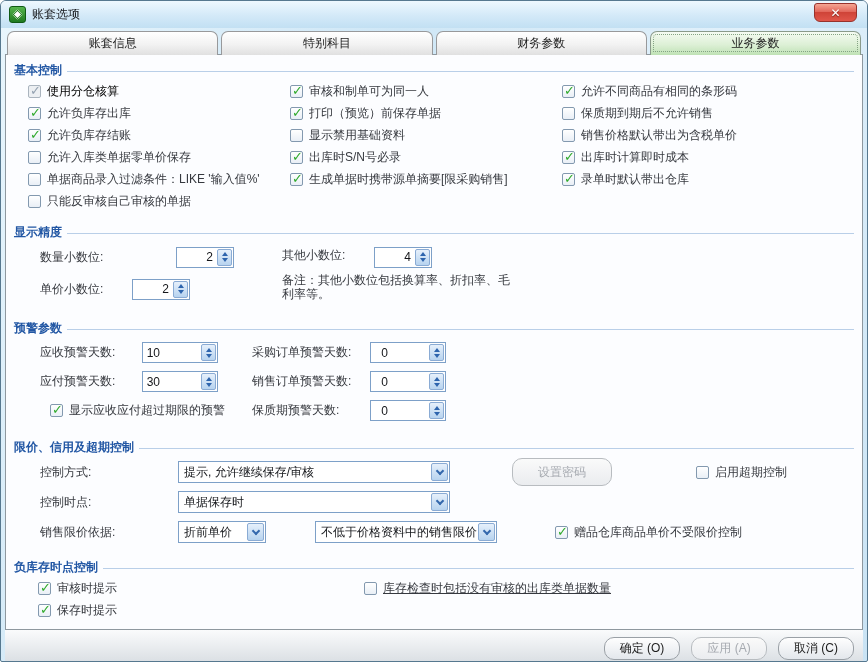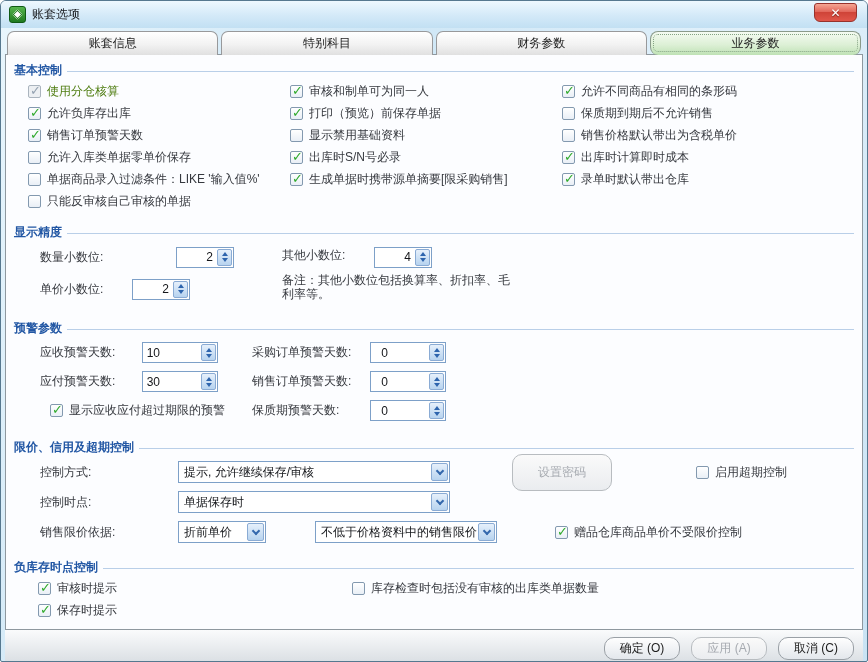--- a/index.html
+++ b/index.html
@@ -57,21 +57,20 @@
     border: 1px solid #98999b; border-bottom: none;
     border-radius: 7px 7px 0 0;
     background: linear-gradient(#ffffff 0%, #f2f2f2 55%, #e0e0e0 100%);
     display: flex; align-items: center; justify-content: center;
     color: #1c1c1c; cursor: default;
   }
   .tab[data-selected="true"] {
     background: linear-gradient(#f5fbf2 0%, #ddf0d6 55%, #bfe2b5 100%);
     outline: 1px dotted #84a383; outline-offset: -4px;
     border-color: #8a9a8b;
-    border-radius: 8px;
   }
   
   .panel {
     flex: 1; overflow: hidden;
     background: #fcfdff;
     border: 1px solid #8e989f;
     padding: 3px 8px 8px 8px;
   }
   .section { margin-top: 2px; }
   .sec-header { display: flex; align-items: center; height: 20px; }
@@ -85,21 +84,21 @@
     background: linear-gradient(#ffffff, #e9eff6);
     position: relative;
   }
   .cb[data-checked="true"] .cb-box::after {
     content: "✓";
     position: absolute; left: 1px; top: -3px;
     font-size: 13px; font-weight: bold; color: #2faa2c;
   }
   .cb[data-disabled="true"] .cb-box { background: #eceff2; border-color: #aab4be; }
   .cb[data-disabled="true"] .cb-box::after { color: #93a1b0; }
-  .cb[data-disabled="true"] .cb-text { color: #4d7c0f; }
+  .cb[data-disabled="true"] .cb-text { color: #000000; }
   
   .basic-cols { display: flex; padding-left: 14px; }
   .bcol { display: flex; flex-direction: column; }
   .bcol .cb { height: 22px; }
   .bcol-1 { width: 262px; }
   .bcol-2 { width: 272px; }
   .bcol-3 { flex: 1; }
   
   .row { position: relative; display: flex; align-items: center; padding-left: 26px; }
   .h29 { height: 29px; } .h30 { height: 30px; gap: 44px; } .h22 { height: 22px; }
@@ -142,39 +141,39 @@
   .dd-btn {
     flex: none; width: 17px; margin: 1px;
     border: 1px solid #8aabd4; border-radius: 2px;
     background: linear-gradient(#e6f0fb, #b7d3ef);
     display: flex; align-items: center; justify-content: center;
   }
   .chev { width: 6px; height: 6px; border-right: 2px solid #3468ad; border-bottom: 2px solid #3468ad; transform: rotate(45deg); margin-top: -3px; }
   .dd-mode { width: 272px; } .dd-basis1 { width: 88px; } .dd-basis2 { width: 182px; text-align: center; }
   
   .btn-pill {
-    height: 37px; padding: 0 14px;
+    height: 28px; padding: 0 14px;
     border: 1px solid #9aa0a6; border-radius: 10px;
     background: linear-gradient(#fefefe, #e3e7ec);
     font-family: inherit; font-size: 12px; color: #1c1c1c;
     display: inline-flex; align-items: center; justify-content: center;
     cursor: default;
   }
   .btn-pill.disabled { color: #a6aab0; border-color: #b8bcc0; background: linear-gradient(#fafafa, #eaecef); }
   
   .footer {
     flex: none; height: 37px;
     display: flex; align-items: center; justify-content: flex-end;
     gap: 11px; padding-right: 9px;
     background: linear-gradient(#fafbfc, #d6dbe0);
   }
   .footer .btn-pill { width: 76px; height: 23px; }
   .ml18 { margin-left: 18px; } .ml40 { margin-left: 40px; } .ml14 { margin-left: 14px; } .ml5 { margin-left: 5px; } .ml10 { margin-left: 10px; }
   .negative-cols { position: relative; }
-  .neg-cb2 { position: absolute; left: 338px; top: 0; height: 22px; }
+  .neg-cb2 { position: absolute; left: 350px; top: 0; height: 22px; text-decoration: underline; }
 </style>
 </head>
 <body>
 
 <div class="window">
 
   <div class="titlebar">
     <span class="app-icon">
         <span class="diamond"></span>
       </span>
@@ -213,21 +212,21 @@
             <label class="cb" data-checked="true" data-disabled="true">
                 <span class="cb-box"></span>
                 <span class="cb-text">使用分仓核算</span>
               </label>
             <label class="cb" data-checked="true" data-disabled="false">
                 <span class="cb-box"></span>
                 <span class="cb-text">允许负库存出库</span>
               </label>
             <label class="cb" data-checked="true" data-disabled="false">
                 <span class="cb-box"></span>
-                <span class="cb-text">销售订单预警天数</span>
+                <span class="cb-text">允许负库存结账</span>
               </label>
             <label class="cb" data-checked="false" data-disabled="false">
                 <span class="cb-box"></span>
                 <span class="cb-text">允许入库类单据零单价保存</span>
               </label>
             <label class="cb" data-checked="false" data-disabled="false">
                 <span class="cb-box"></span>
                 <span class="cb-text">单据商品录入过滤条件：LIKE '输入值%'</span>
               </label>
             <label class="cb" data-checked="false" data-disabled="false">

